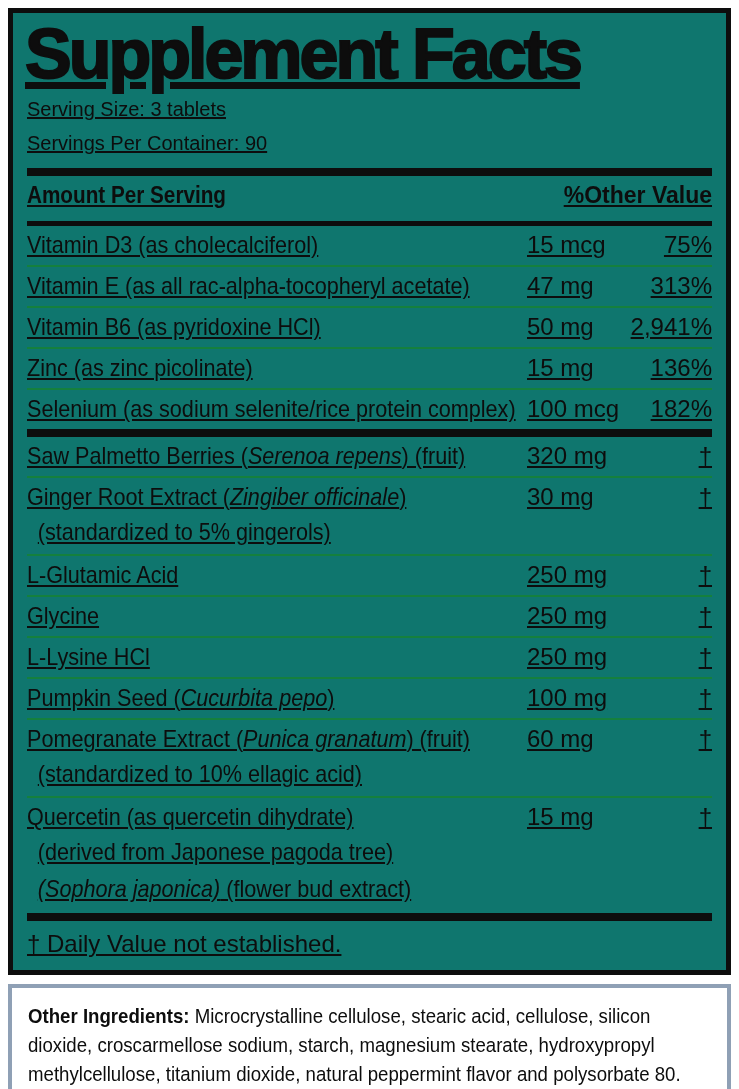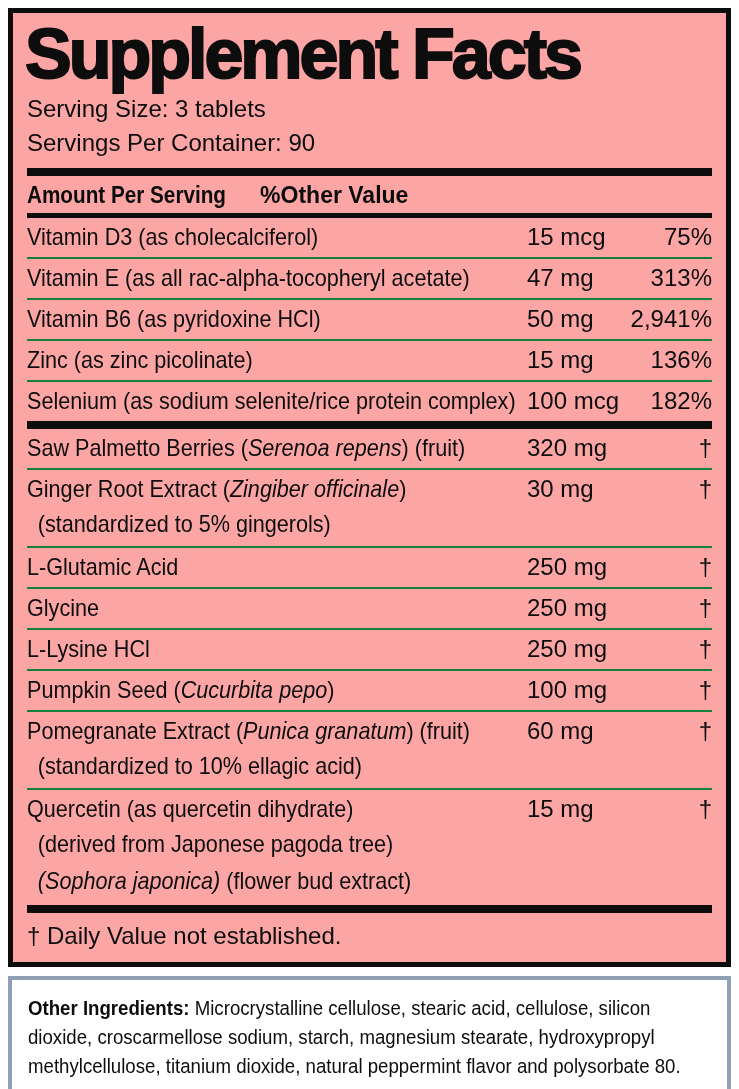--- a/index.html
+++ b/index.html
@@ -12,45 +12,46 @@
   .page {
     box-sizing: border-box;
     width: 739px; height: 1089px;
     padding: 8px;
     display: flex; flex-direction: column; gap: 9px;
   }
   
   .facts-box {
     box-sizing: border-box;
     border: 5px solid #0d0d0d;
-    background: #fca5a5;
+    background: #0f766e;
     padding: 0 14px 8px 14px;
     flex: 0 0 auto;
+    text-decoration: underline;
   }
   .title {
     margin: 6px 0 2px -2px;
     font-size: 70px;
     line-height: 1.02;
     font-weight: bold;
     letter-spacing: -3px;
     -webkit-text-stroke: 2px #0d0d0d;
     white-space: nowrap;
   }
   .serving-line {
-    font-size: 24px;
+    font-size: 20px;
     line-height: 34px;
   }
   .bar { background: #0d0d0d; }
   .bar-thick { height: 8px; }
   .bar-mid  { height: 5px; }
   .top-bar { margin-top: 8px; }
   .header-row {
-    display: flex; align-items: baseline;
+    display: flex; justify-content: space-between; align-items: baseline;
     font-weight: bold; font-size: 23px;
-    padding: 6px 0 4px 0;
+    padding: 6px 0 12px 0;
     gap: 12px;
   }
   
   .row + .row { border-top: 2px solid #15803d; }
   .bar.row-sep { margin: 0; }
   .row-main {
     display: flex; align-items: baseline;
     padding: 5px 0 7px 0;
     font-size: 24px; line-height: 27px;
   }

